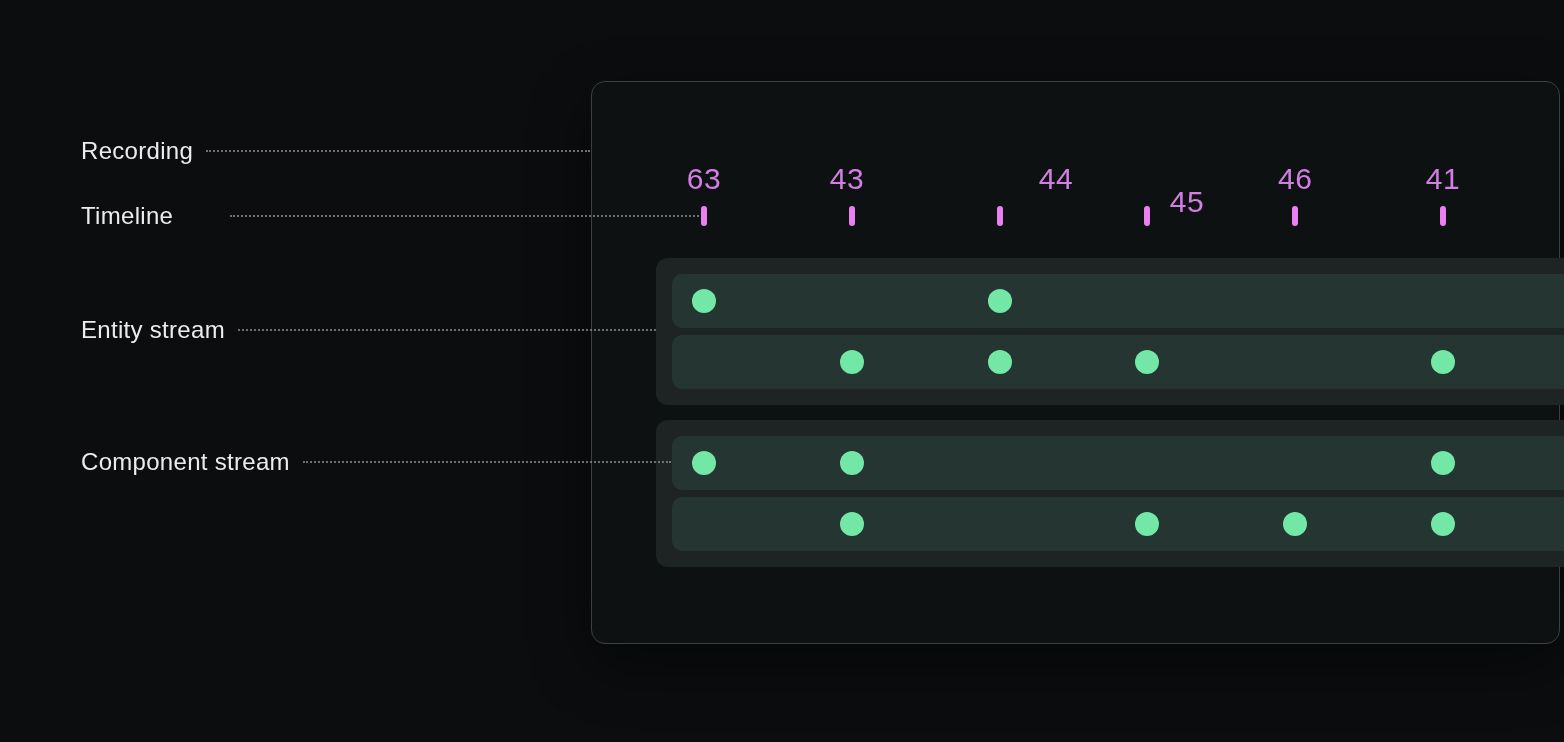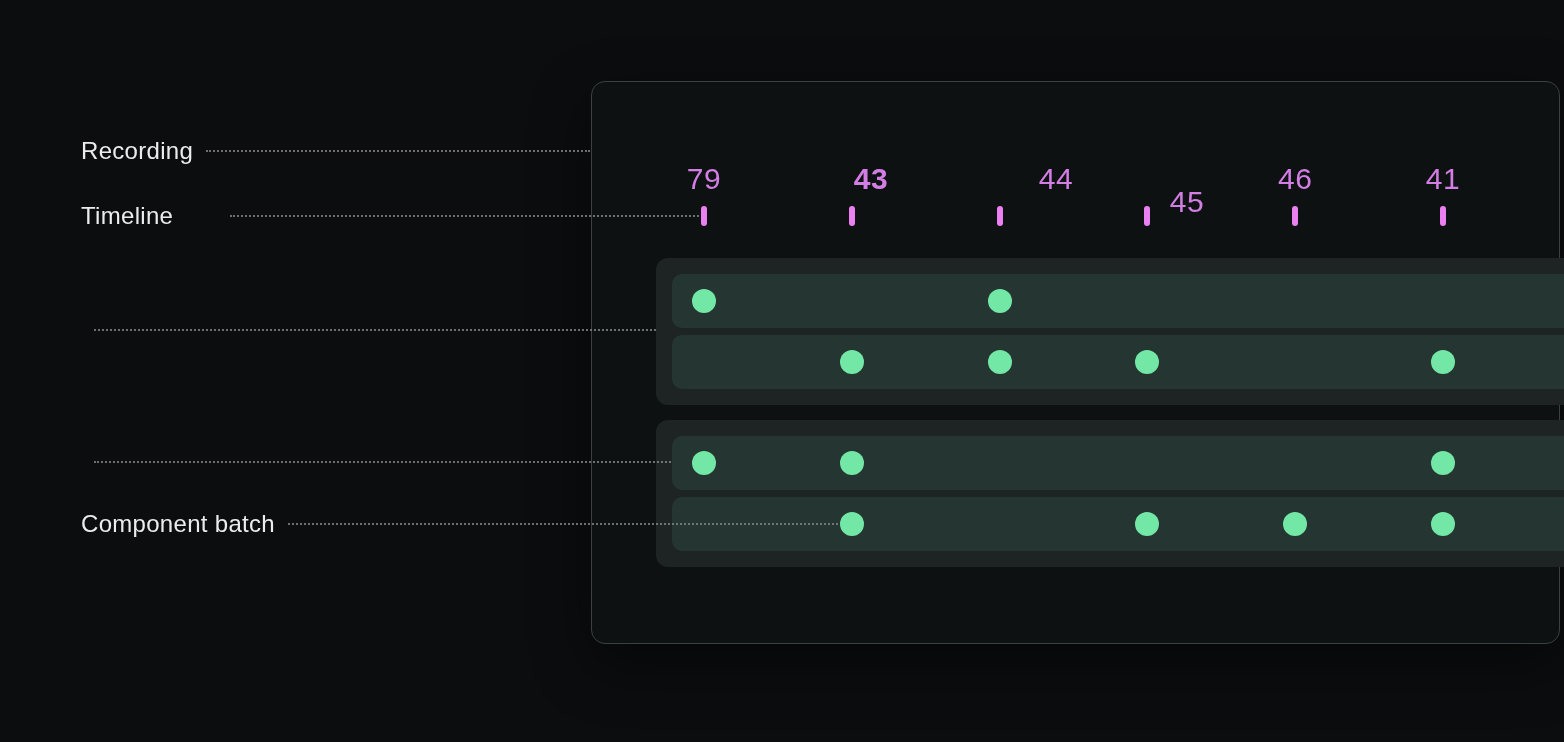--- a/index.html
+++ b/index.html
@@ -104,23 +104,23 @@
   }
 </style>
 </head>
 <body>
 
 <div class="stage">
 
   <div class="panel"></div>
 
   <div id="timeline">
-      <div class="tick-label" style="left: 704px;">79</div>
+      <div class="tick-label" style="left: 704px;">63</div>
       <div class="tick-mark" style="left: 704px;"></div>
-      <div class="tick-label" style="left: 871px; font-weight: bold;">43</div>
+      <div class="tick-label" style="left: 847px;">43</div>
       <div class="tick-mark" style="left: 851.8px;"></div>
       <div class="tick-label" style="left: 1056px;">44</div>
       <div class="tick-mark" style="left: 999.6px;"></div>
       <div class="tick-label" style="left: 1187px; margin-top: 23px;">45</div>
       <div class="tick-mark" style="left: 1147.4px;"></div>
       <div class="tick-label" style="left: 1295.2px; text-align: right;">46</div>
       <div class="tick-mark" style="left: 1295.2px;"></div>
       <div class="tick-label" style="left: 1443px;">41</div>
       <div class="tick-mark" style="left: 1443px;"></div>
     </div>
@@ -157,25 +157,23 @@
     <span class="label">Recording</span>
     <span class="leader"></span>
   </div>
 
   <div class="annotation" style="top:198px; width:618px;gap:44px;">
     <span class="label">Timeline</span>
     <span class="leader"></span>
   </div>
 
   <div class="annotation" style="top:312px; width:575px;">
+    <span class="label">Entity stream</span>
     <span class="leader"></span>
   </div>
 
   <div class="annotation" style="top:444px; width:590px;">
+    <span class="label">Component stream</span>
     <span class="leader"></span>
   </div>
 
-  <div class="annotation" style="top:506px; width:757px;">
-    <span class="label">Component batch</span>
-    <span class="leader"></span>
-  </div>
 
 </div>
 
 </body></html>

